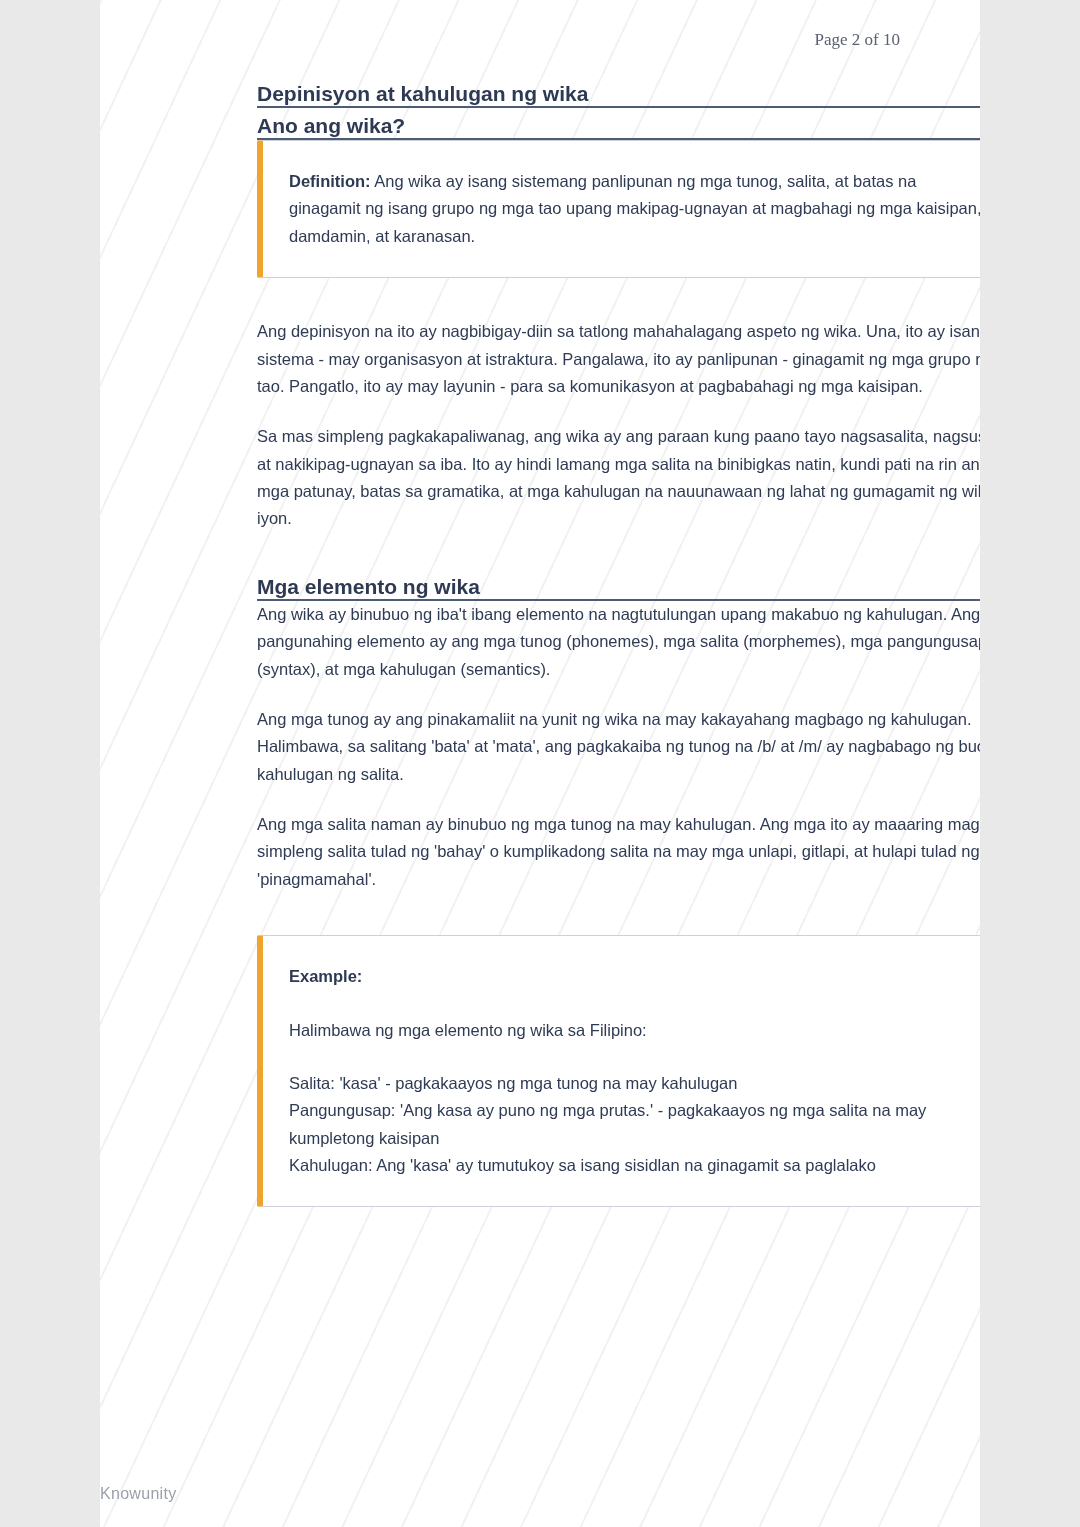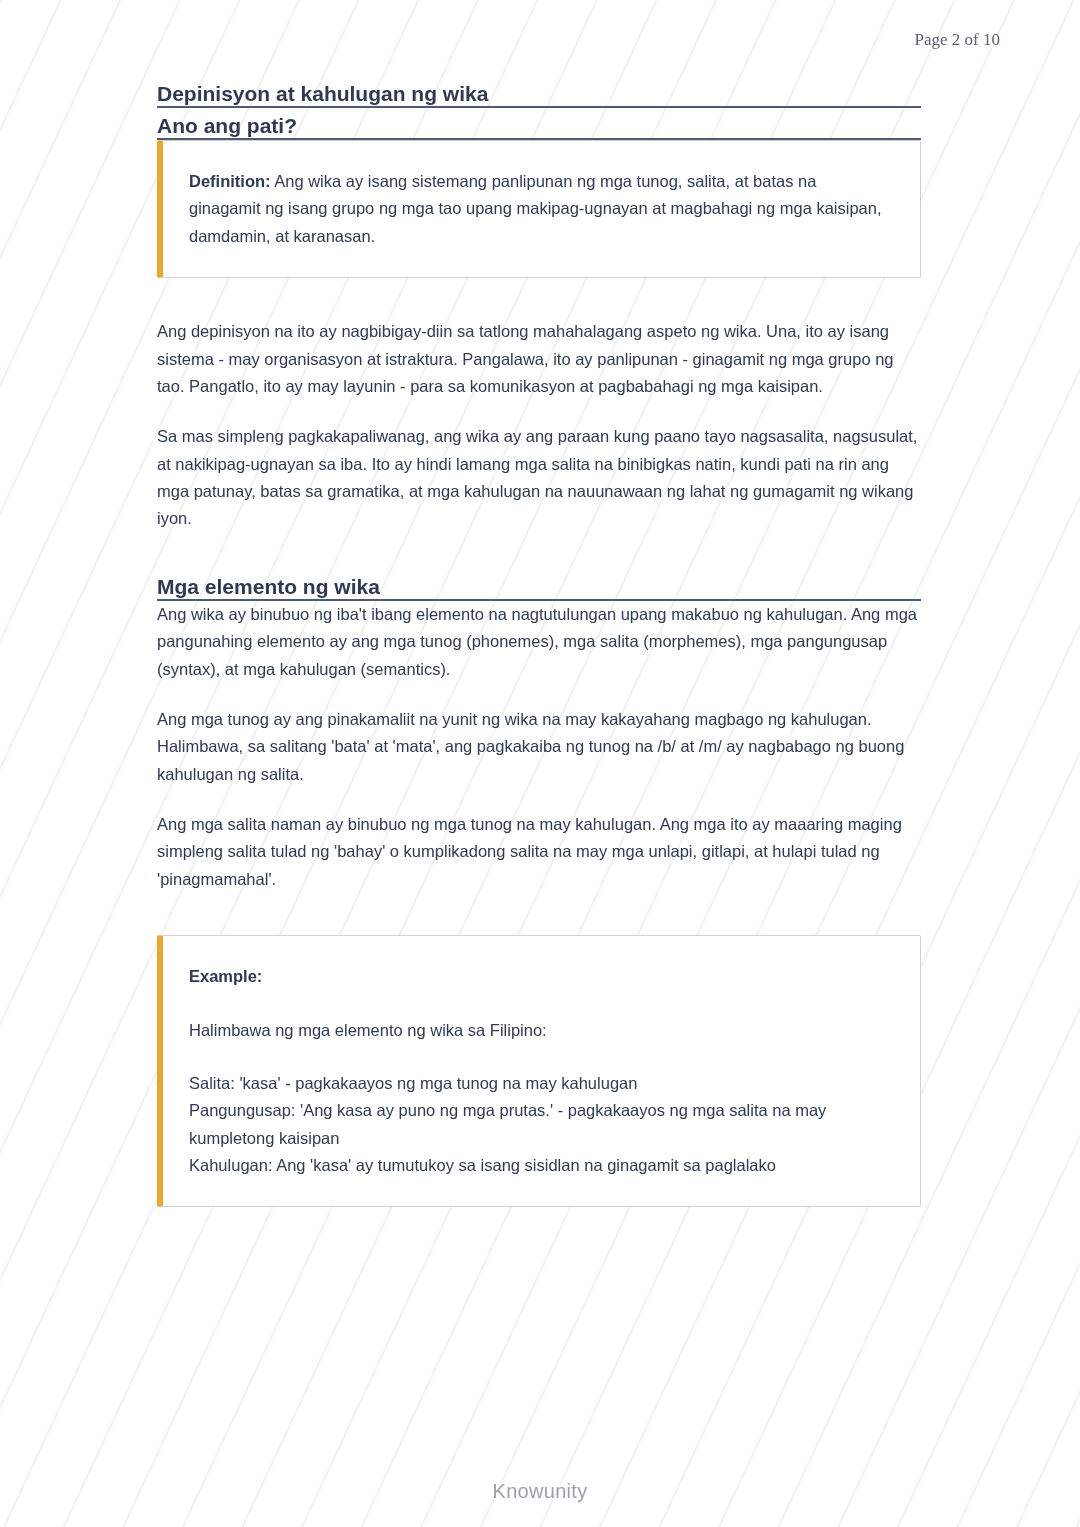--- a/index.html
+++ b/index.html
@@ -1,18 +1,18 @@
 <!DOCTYPE html>
 <html><head>
 <meta charset="utf-8">
 <style>
   * { margin: 0; padding: 0; box-sizing: border-box; }
   html, body { background: #e9e9e9; }
   .page {
-    width: 1080px;
+    width: 880px;
     height: 1527px;
     margin: 0 auto;
     position: relative;
     background-color: #ffffff;
     background-image: repeating-linear-gradient(
       115deg,
       rgba(120,125,135,0.10) 0px,
       rgba(120,125,135,0.10) 2px,
       transparent 2px,
       transparent 54px
@@ -61,41 +61,40 @@
   .bold-label { font-weight: 700; color: #2e3a53; }
   .example-label { display: block; margin-bottom: 26px; }
   .example-intro { margin-bottom: 26px; }
   .example-lines div { line-height: 1.66; }
   .spacer-after-h1 { height: 6px; }
   .footer-brand {
     position: absolute;
     bottom: 24px;
     left: 0;
     width: 100%;
-    text-align: center;
-    font-size: 20px;
+    font-size: 16px;
     color: #9aa1ab;
     letter-spacing: 0.3px;
     margin-top: 20px;
   }
 </style>
 </head>
 <body>
 
 <div class="page">
 
   <div class="page-number">Page 2 of 10</div>
 
   <div class="content">
 
     <h2 class="section-heading first">Depinisyon at kahulugan ng wika</h2>
 
     <div class="spacer-after-h1"></div>
 
-    <h2 class="section-heading">Ano ang pati?</h2>
+    <h2 class="section-heading">Ano ang wika?</h2>
 
     <div class="callout-box">
       <p class="body-text"><strong class="bold-label">Definition:</strong> <span>Ang wika ay isang sistemang panlipunan ng mga tunog, salita, at batas na ginagamit ng isang grupo ng mga tao upang makipag-ugnayan at magbahagi ng mga kaisipan, damdamin, at karanasan.</span></p>
     </div>
 
     <p class="body-text paragraph">Ang depinisyon na ito ay nagbibigay-diin sa tatlong mahahalagang aspeto ng wika. Una, ito ay isang sistema - may organisasyon at istraktura. Pangalawa, ito ay panlipunan - ginagamit ng mga grupo ng tao. Pangatlo, ito ay may layunin - para sa komunikasyon at pagbabahagi ng mga kaisipan.</p>
 
     <p class="body-text paragraph last-before-heading">Sa mas simpleng pagkakapaliwanag, ang wika ay ang paraan kung paano tayo nagsasalita, nagsusulat, at nakikipag-ugnayan sa iba. Ito ay hindi lamang mga salita na binibigkas natin, kundi pati na rin ang mga patunay, batas sa gramatika, at mga kahulugan na nauunawaan ng lahat ng gumagamit ng wikang iyon.</p>
 
     <h2 class="section-heading">Mga elemento ng wika</h2>

